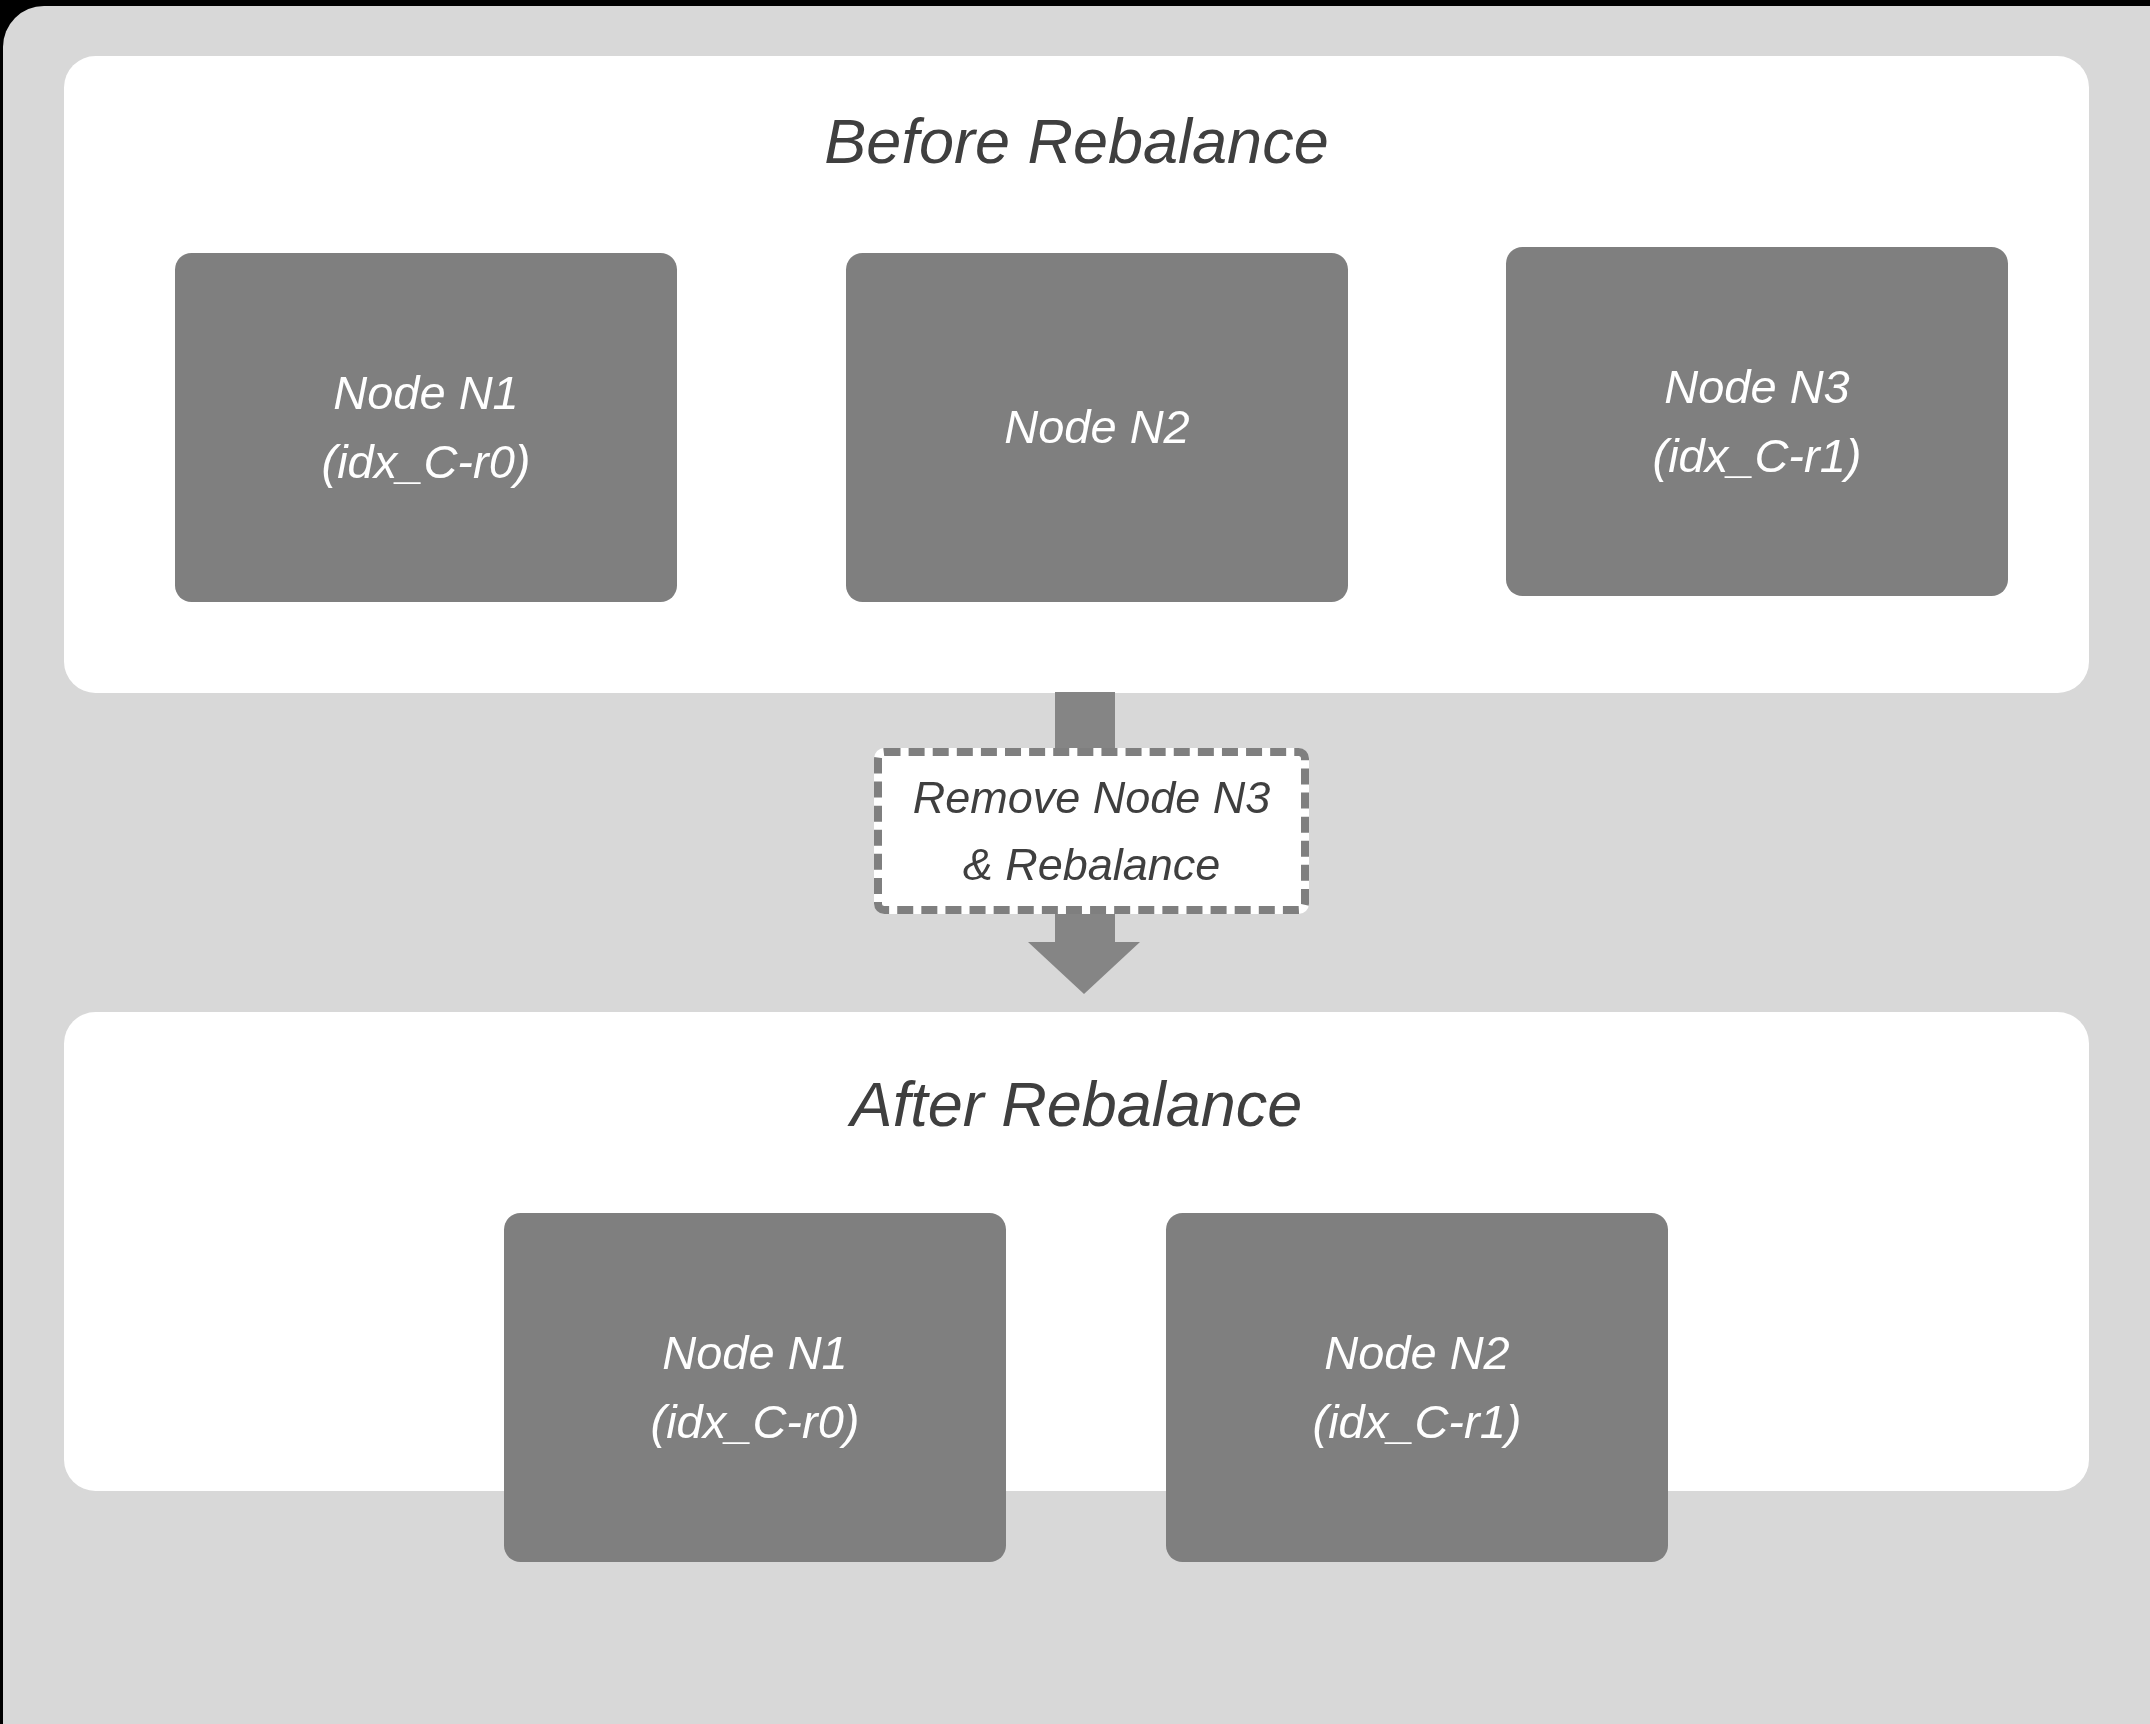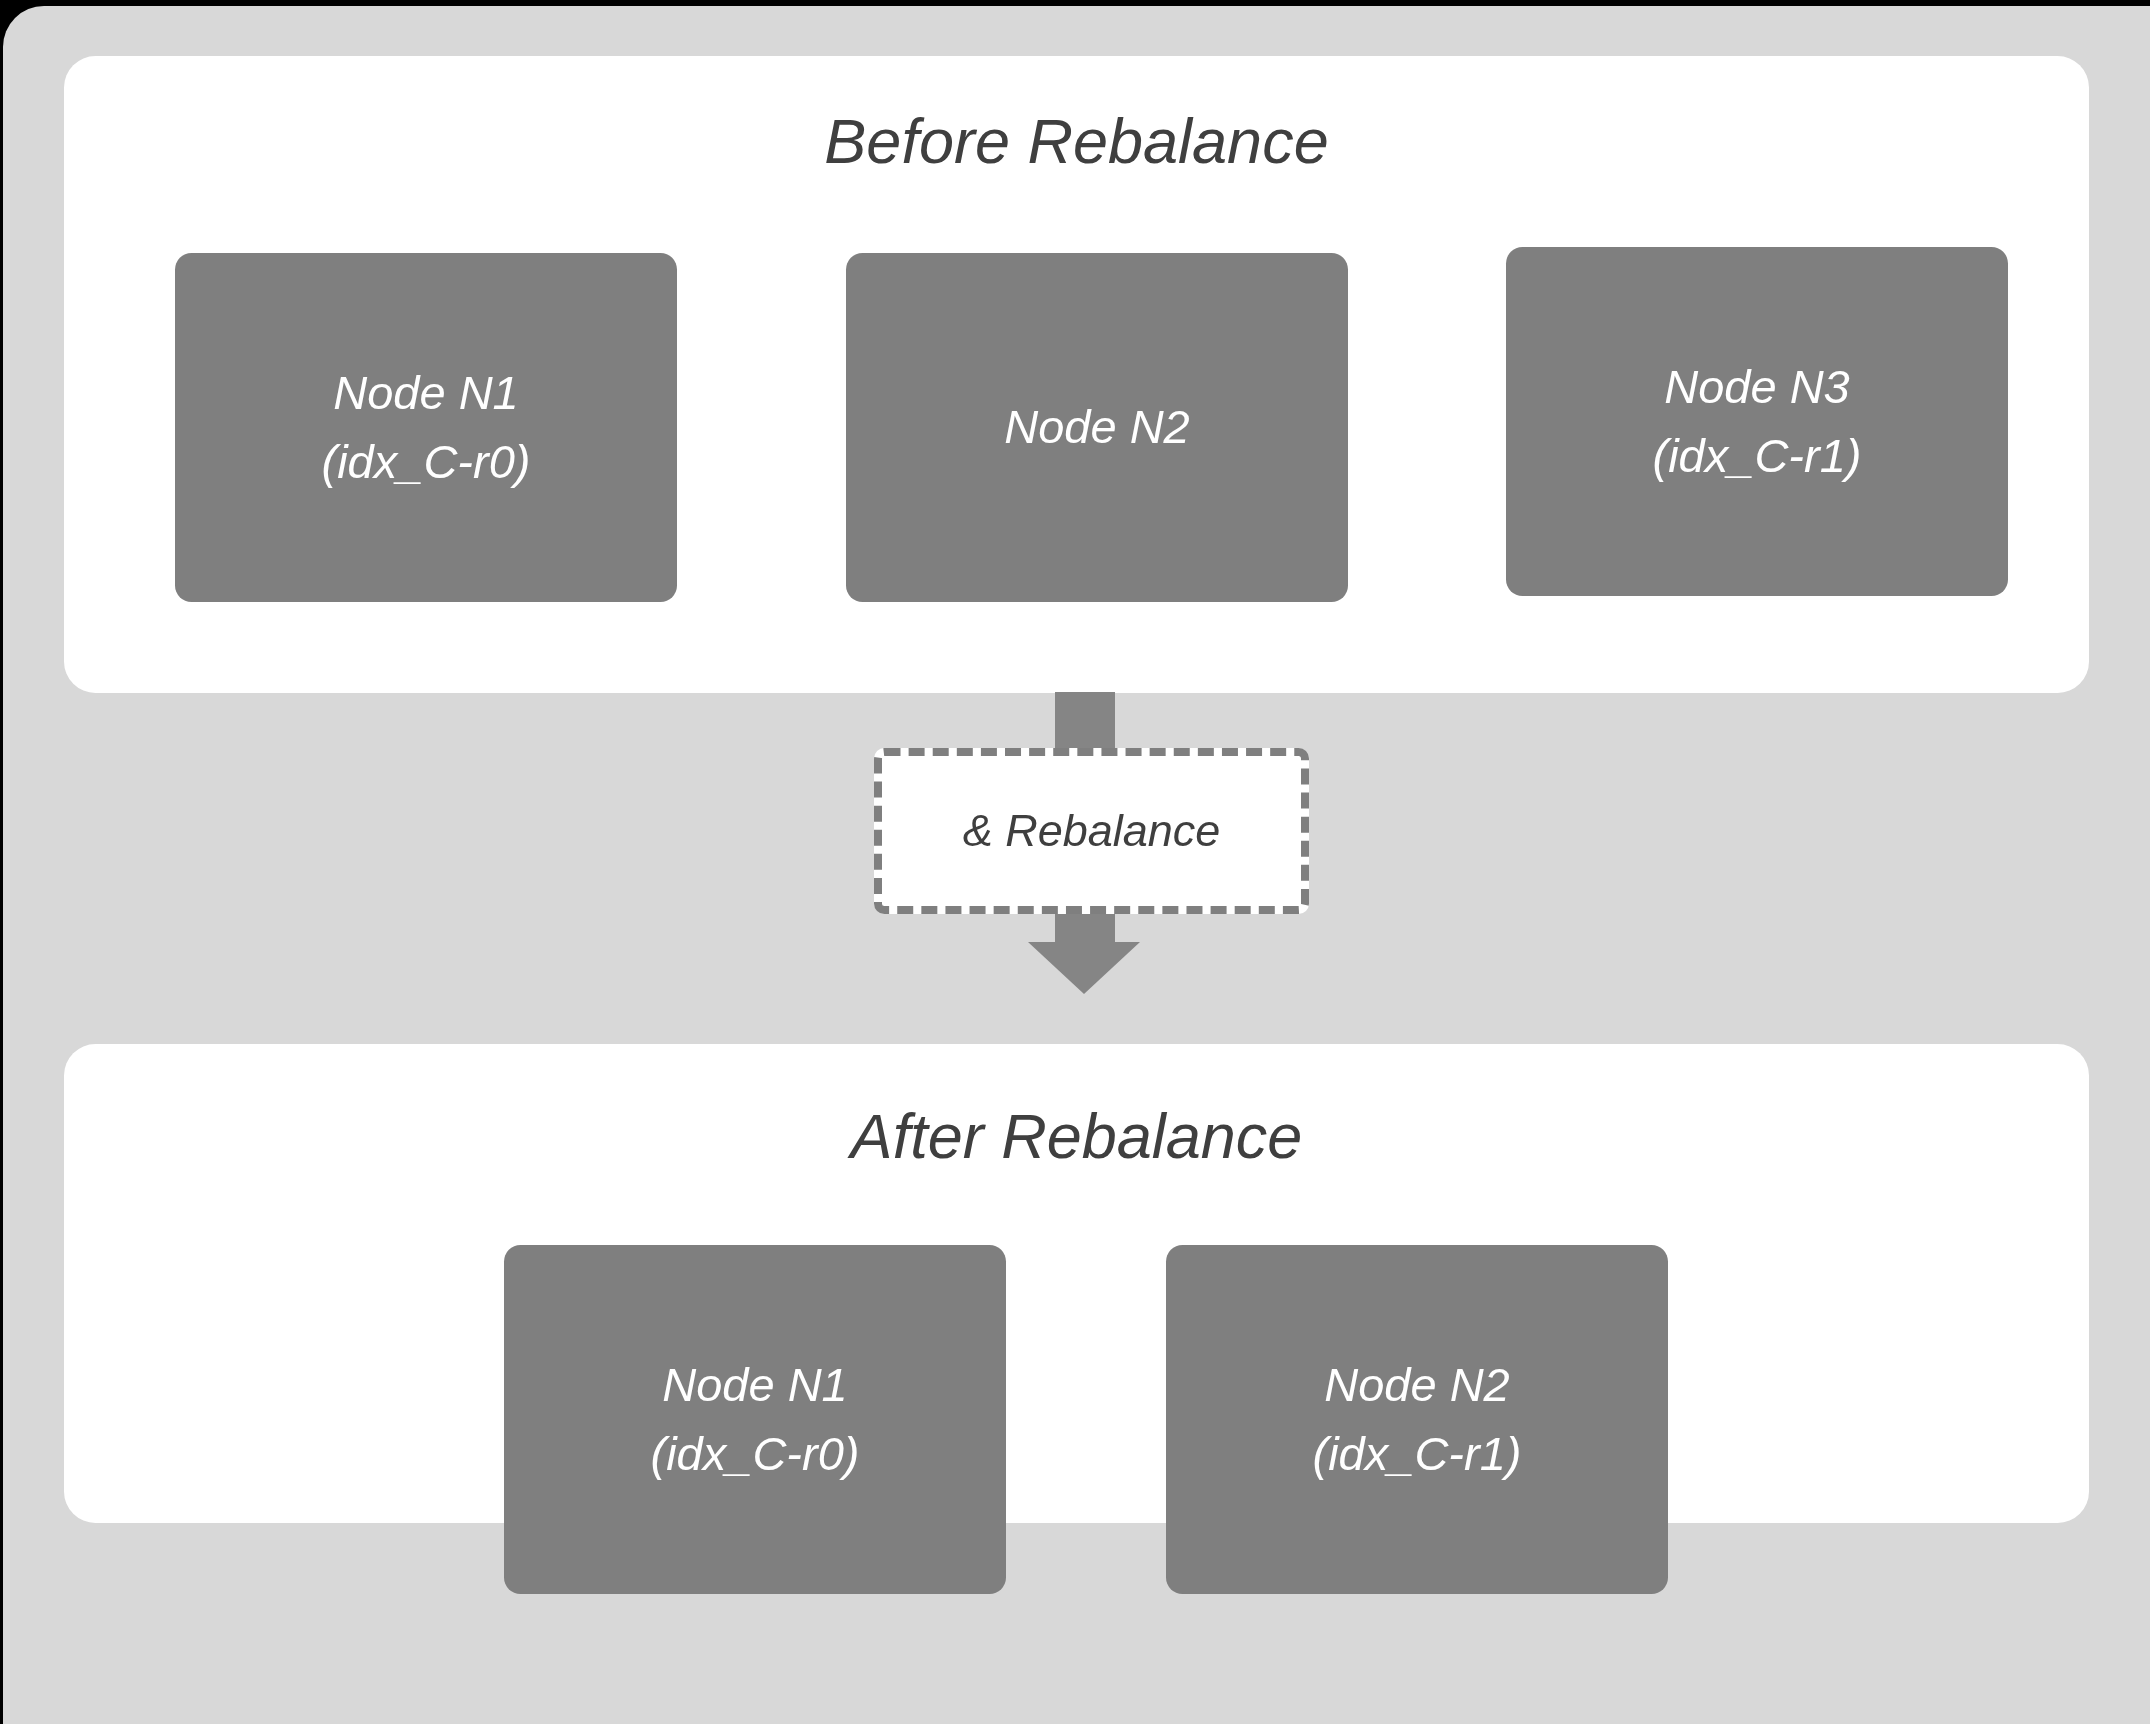--- a/index.html
+++ b/index.html
@@ -22,21 +22,21 @@
     font-style: italic;
   }
   .panel {
     position: absolute;
     left: 61px;              
     width: 2025px;
     background: #ffffff;
     border-radius: 31.5px;
   }
   #before-panel { top: 50px;  height: 637px; }   
-  #after-panel  { top: 1006px; height: 479px; margin-top: 32px; }
+  #after-panel  { top: 1006px; height: 479px; }
   .panel-title {
     position: absolute;
     left: 0;
     width: 100%;
     text-align: center;
     font-size: 63px;
     line-height: 1.1;
     color: #3f3f3f;
     letter-spacing: 0px;
   }
@@ -130,20 +130,21 @@
       <span class="node-line">(idx_C-r1)</span>
     </div>
   </section>
 
   <div>
     <div id="arrow-stem"></div>
     <div id="arrow-head"></div>
   </div>
 
   <div id="transition-box">
+    <span class="node-line">Remove Node N3</span>
     <span class="node-line">&amp; Rebalance</span>
   </div>
 
   <section class="panel" id="after-panel">
     <div class="panel-title">After Rebalance</div>
 
     <div class="node-box" id="after-node-1">
       <span class="node-line">Node N1</span>
       <span class="node-line">(idx_C-r0)</span>
     </div>

